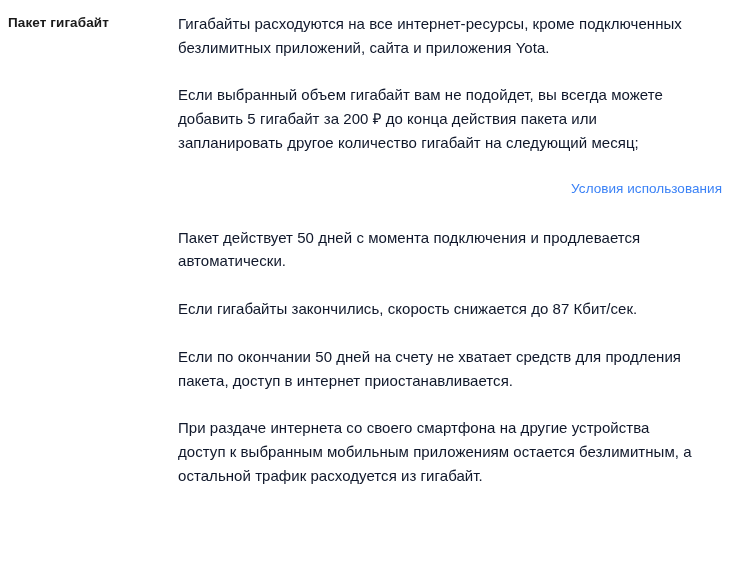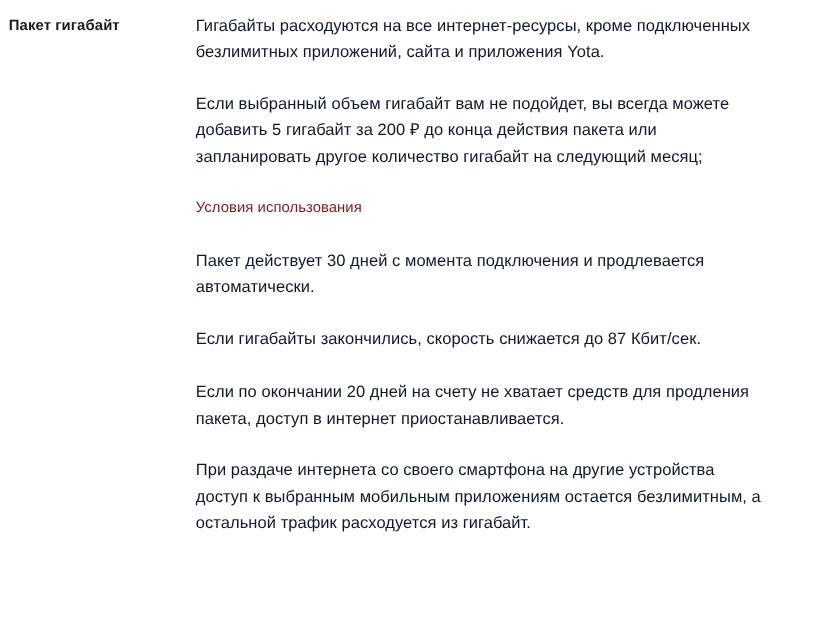--- a/index.html
+++ b/index.html
@@ -52,22 +52,23 @@
     letter-spacing: 0.05px;
     max-width: 520px;
   }
   p.para.last {
     margin-bottom: 15px;
   }
   .subheading {
     margin: 0 0 26px 0;
     font-size: 13.5px;
     line-height: 1.58;
-    color: #7f1d1d;
+    color: #3b82f6;
     letter-spacing: 0.05px;
+    text-align: right;
   }
   .tight {
     margin-bottom: 22px;
   }
 </style>
 </head>
 <body>
 
 <div class="page">
   <div class="row">
@@ -77,24 +78,24 @@
     </div>
 
     <div class="body-col">
 
       <p class="para">Гигабайты расходуются на все интернет-ресурсы, кроме подключенных безлимитных приложений, сайта и приложения Yota.</p>
 
       <p class="para tight">Если выбранный объем гигабайт вам не подойдет, вы всегда можете добавить 5 гигабайт за 200 ₽ до конца действия пакета или запланировать другое количество гигабайт на следующий месяц;</p>
 
       <div class="subheading">Условия использования</div>
 
-      <p class="para">Пакет действует 30 дней с момента подключения и продлевается автоматически.</p>
+      <p class="para">Пакет действует 50 дней с момента подключения и продлевается автоматически.</p>
 
       <p class="para">Если гигабайты закончились, скорость снижается до 87 Кбит/сек.</p>
 
-      <p class="para">Если по окончании 20 дней на счету не хватает средств для продления пакета, доступ в интернет приостанавливается.</p>
+      <p class="para">Если по окончании 50 дней на счету не хватает средств для продления пакета, доступ в интернет приостанавливается.</p>
 
 
       <p class="para last">При раздаче интернета со своего смартфона на другие устройства доступ к выбранным мобильным приложениям остается безлимитным, а остальной трафик расходуется из гигабайт.</p>
 
     </div>
   </div>
 </div>
 
 </body></html>

